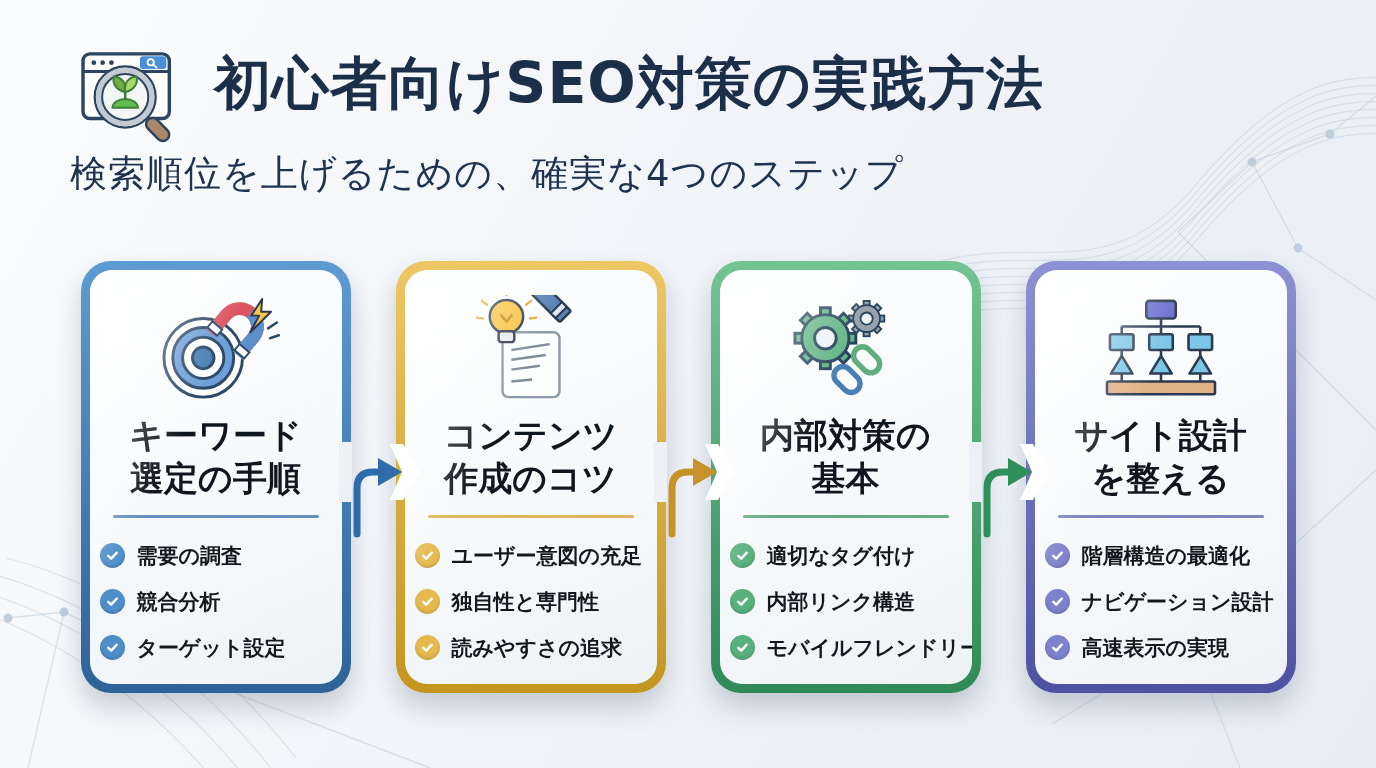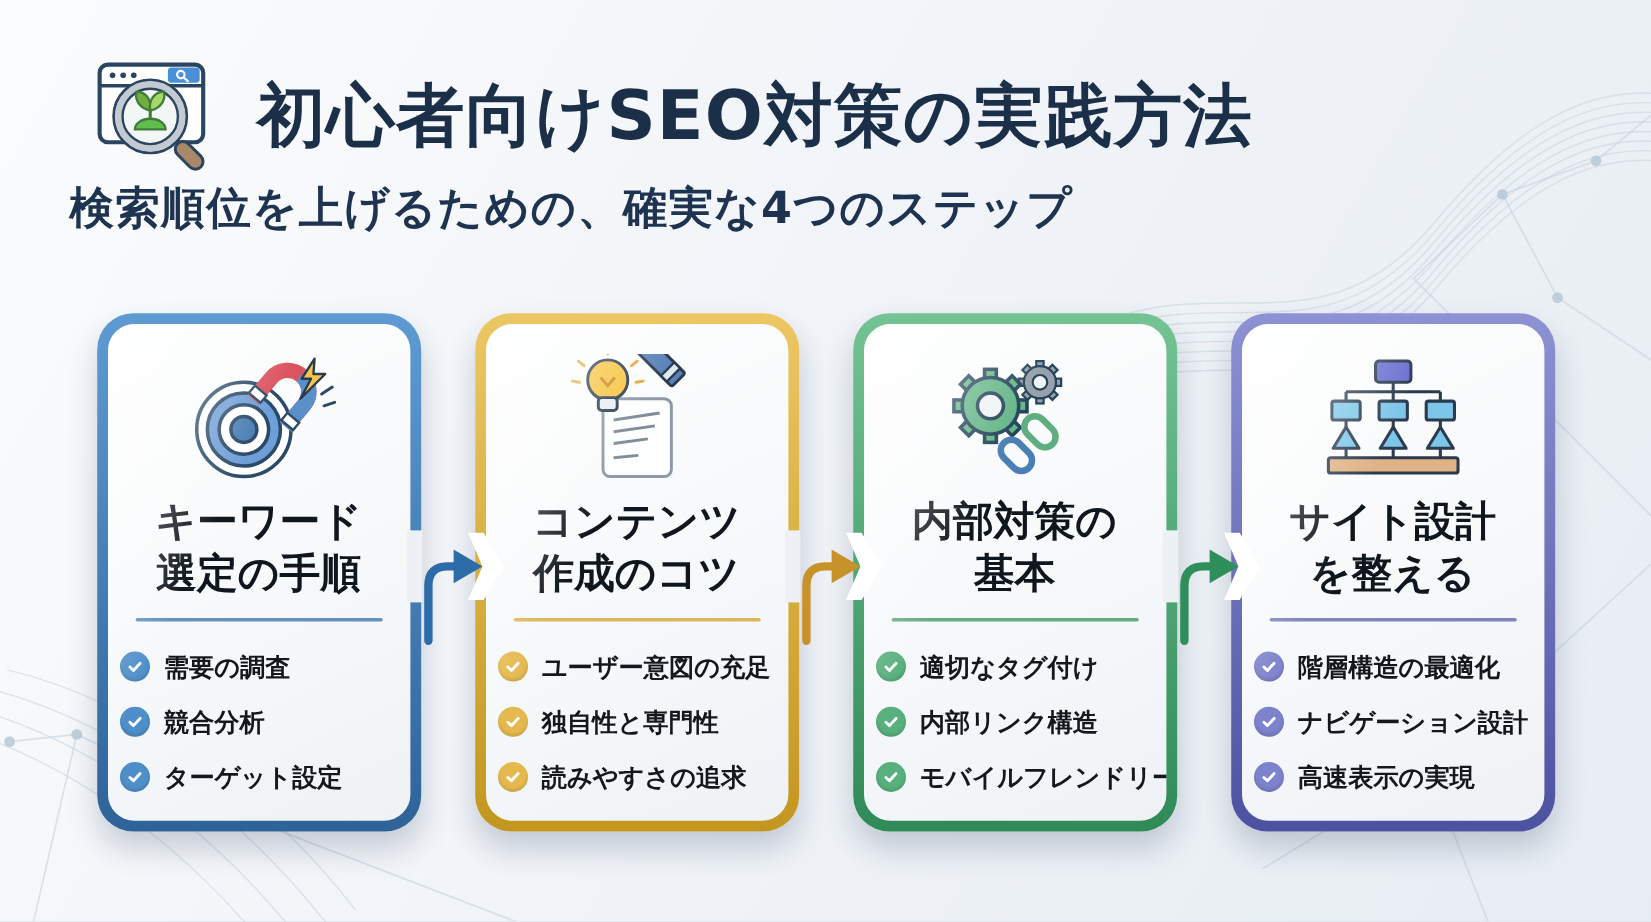--- a/index.html
+++ b/index.html
@@ -4,25 +4,25 @@
 <style>
   html,body{margin:0;padding:0;background:#dfe5ec;}
   *{box-sizing:border-box;}
   .stage{
     position:relative;width:1376px;height:768px;overflow:hidden;
     background:linear-gradient(120deg,#fbfcfd 0%,#f1f4f8 45%,#e7edf3 100%);
     font-family:"DejaVu Sans","Liberation Sans",sans-serif;
   }
   .bg-decor{position:absolute;inset:0;z-index:0;}
   
-  .hdr{position:absolute;top:46px;left:78px;display:flex;align-items:center;gap:22px;z-index:2;}
+  .hdr{position:absolute;top:46px;left:78px;display:flex;align-items:flex-start;gap:22px;z-index:2;}
   .hdr-icon{width:114px;height:102px;flex:none;}
   .hdr-icon svg{width:100%;height:100%;}
   .title{margin:0;font-size:57px;font-weight:800;color:#1c2f49;letter-spacing:1px;white-space:nowrap;}
-  .subtitle{position:absolute;top:149px;left:58px;margin:0;font-size:37px;font-weight:700;color:#1d3350;letter-spacing:1px;white-space:nowrap;z-index:2;}
+  .subtitle{position:absolute;top:149px;left:70px;margin:0;font-size:37px;font-weight:400;color:#1d3350;letter-spacing:1px;white-space:nowrap;z-index:2;}
   
   .cards{position:absolute;top:261px;left:0;width:100%;display:flex;justify-content:center;gap:45px;z-index:2;}
   .card{
     width:270px;height:432px;border-radius:30px;padding:9px;position:relative;
     background:linear-gradient(to bottom,var(--a-top),var(--a-bot));
     box-shadow:0 14px 26px rgba(35,55,85,.22);
   }
   .card-inner{
     width:100%;height:100%;border-radius:22px;position:relative;overflow:hidden;
     background:linear-gradient(155deg,#fdfefe 0%,#f4f7f9 70%,#eef2f5 100%);

